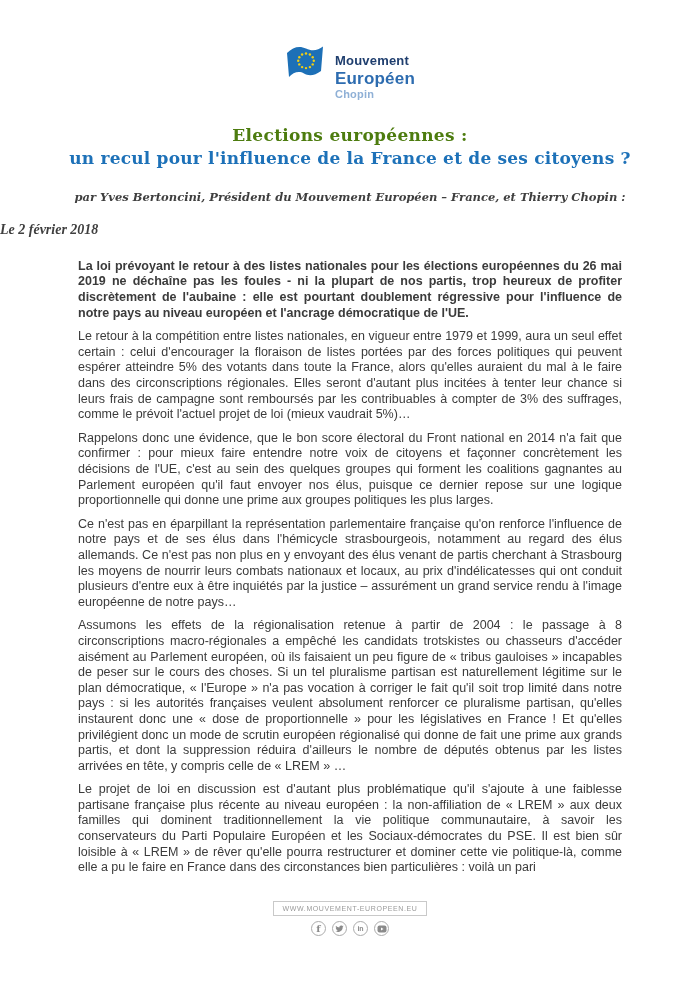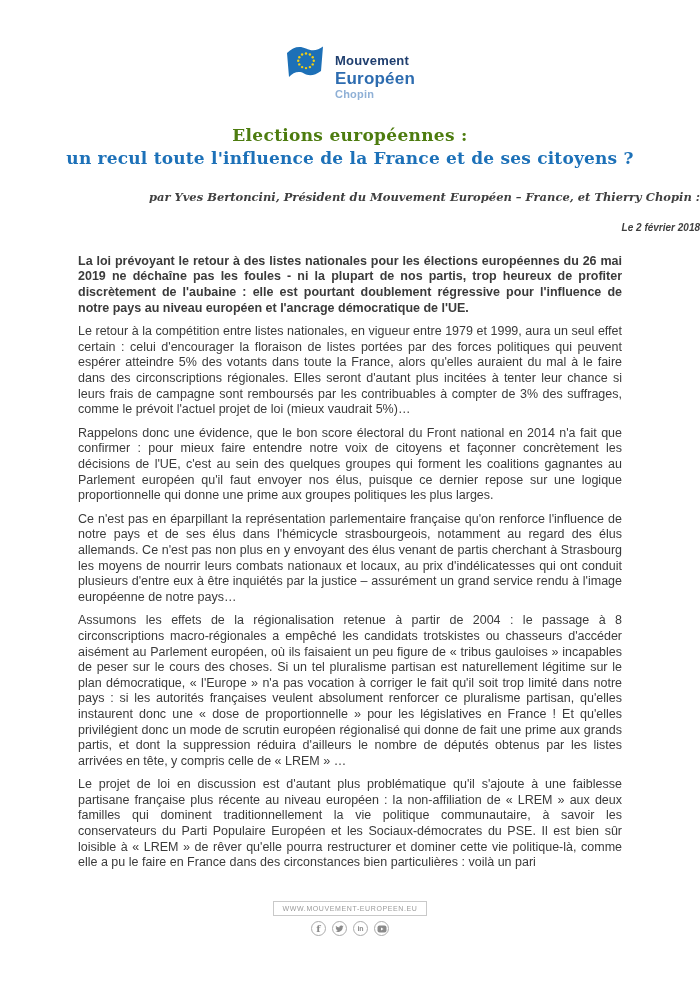--- a/index.html
+++ b/index.html
@@ -29,36 +29,36 @@
     margin-top:24px;
     text-align:center;
     font-family:"DejaVu Serif", serif;
     font-weight:bold;
     line-height:23px;
   }
   .title-l1{font-size:17px;color:#4d7c0f;white-space:nowrap;letter-spacing:.3px;}
   .title-l2{font-size:17px;color:#1d71b8;white-space:nowrap;letter-spacing:.2px;}
   .byline{
     margin-top:20px;
-    text-align:right;
+    text-align:center;
     font-family:"DejaVu Serif", serif;
     font-style:italic;
     font-weight:bold;
     font-size:11.5px;
     color:#3f3f3f;
     line-height:15px;
   }
   .byline div{white-space:nowrap;}
   .date-line{
     margin-top:17px;
-    text-align:right;
-    font-family:Liberation Sans, sans-serif;
+    text-align:left;
+    font-family:Liberation Serif, serif;
     font-style:italic;
     font-weight:bold;
-    font-size:10px;
+    font-size:14px;
     color:#3f3f3f;
   }
   
   .article-body{
     margin:21px 78px 0 78px;
     width:544px;
     color:#3b3b3b;
     font-size:12.5px;
     line-height:15.6px;
     text-align:justify;
@@ -128,21 +128,21 @@
     </span>
     <span class="logo-text">
       <span class="logo-l1">Mouvement</span>
       <span class="logo-l2">Européen</span>
       <span class="logo-l3">Chopin</span>
     </span>
   </div>
 
   <div class="title-block">
     <div class="title-l1">Elections européennes :</div>
-    <div class="title-l2">un recul toute l'influence de la France et de ses citoyens ?</div>
+    <div class="title-l2">un recul pour l'influence de la France et de ses citoyens ?</div>
   </div>
 
   <div class="byline">
     <div>par Yves Bertoncini, Président du Mouvement Européen – France, et Thierry Chopin :</div>
   </div>
 
   <div class="date-line">Le 2 février 2018</div>
 
   <div class="article-body">
     <p class="lead">La loi prévoyant le retour à des listes nationales pour les élections européennes du 26 mai 2019 ne déchaîne pas les foules - ni la plupart de nos partis, trop heureux de profiter discrètement de l'aubaine : elle est pourtant doublement régressive pour l'influence de notre pays au niveau européen et l'ancrage démocratique de l'UE.</p>

